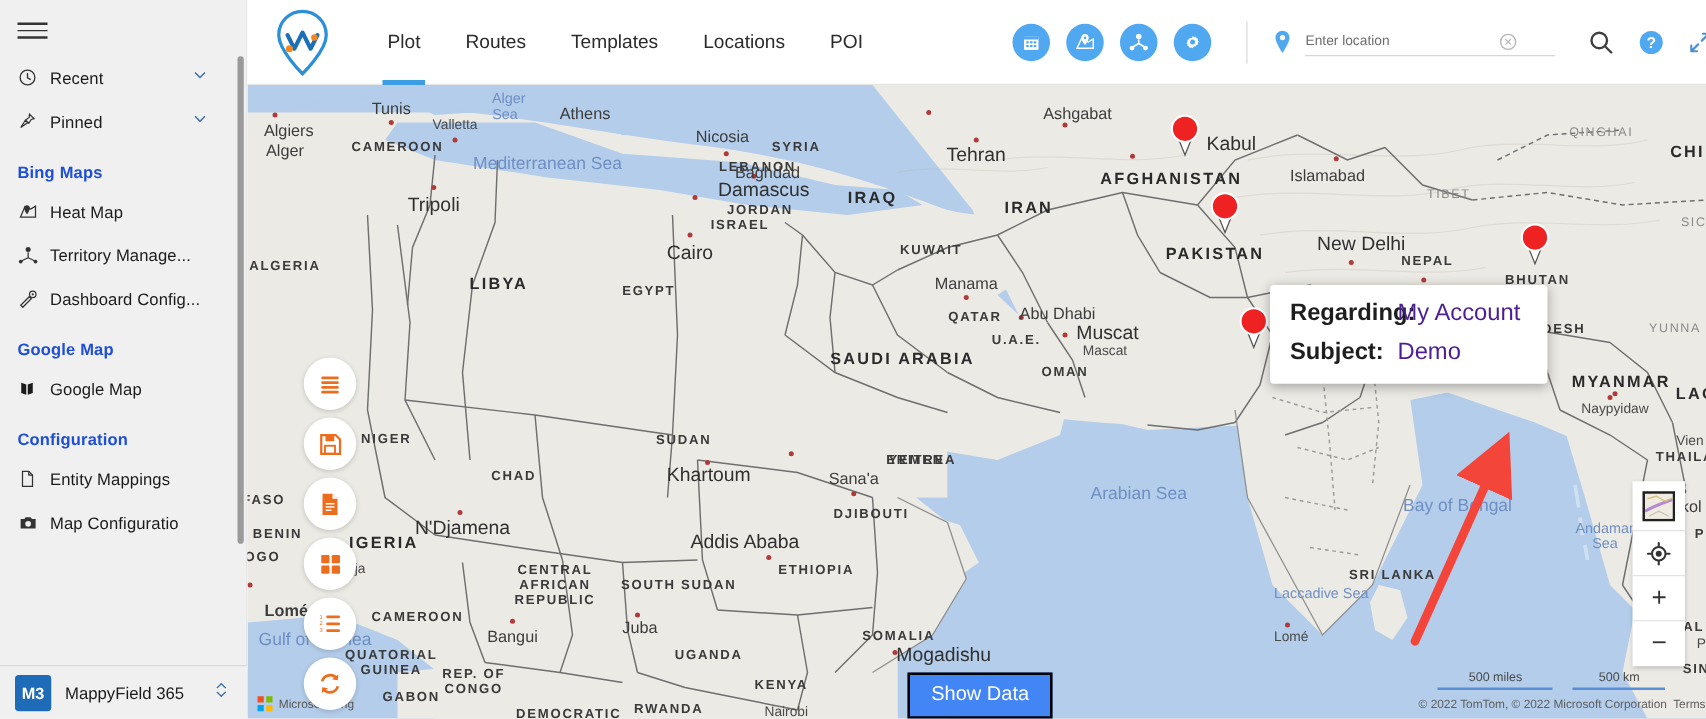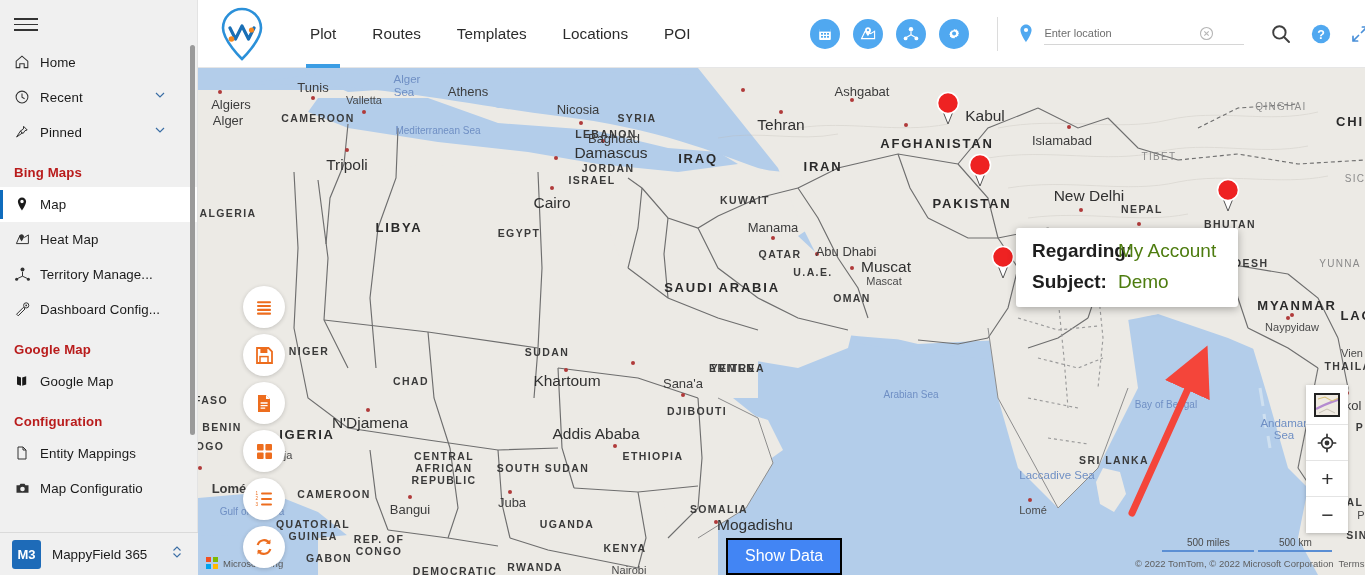--- a/index.html
+++ b/index.html
@@ -25,21 +25,21 @@
     padding-left:14px; position:relative; cursor:pointer;
   }
   .nav-item .ico { width:26px; flex:0 0 26px; display:flex; align-items:center; justify-content:flex-start; color:#1b1b1b; }
   .nav-item .lbl { font-size:13.3px; color:#1b1b1b; white-space:nowrap; letter-spacing:.1px; }
   .nav-item .chev { margin-left:auto; margin-right:30px; color:#3b6ea5; }
   .nav-item.active { background:#ffffff; }
   .nav-item.active::before {
     content:""; position:absolute; left:0; top:3px; bottom:3px; width:3px; background:#0f6cbd;
   }
   .group-title {
-    font-size:13.2px; font-weight:bold; color:#b91c1c;
+    font-size:13.2px; font-weight:bold; color:#1d4ed8;
     padding:15px 0 7px 14px; letter-spacing:.15px;
   }
   .sb-scrollbar {
     position:absolute; right:2px; top:45px; width:5px; height:390px;
     background:#9a9a9a; border-radius:3px;
   }
   .footer-bar {
     position:absolute; bottom:0; left:0; width:198px; height:43px;
     background:#f0f0f0; border-top:1px solid #dadada;
     display:flex; align-items:center; padding-left:12px;
@@ -95,38 +95,38 @@
     position:absolute; white-space:nowrap; pointer-events:none;
     font-family:"Liberation Sans", sans-serif;
     transform:translate(-50%,-50%);
   }
   .lbl-country { font-size:10.5px; font-weight:bold; color:#3a3a3a; letter-spacing:1.4px; }
   .lbl-country-lg { font-size:13px; font-weight:bold; color:#2a2a2a; letter-spacing:1.8px; }
   .lbl-city { font-size:13px; color:#3c3c3c; }
   .lbl-city-sm { font-size:11px; color:#4a4a4a; }
   .lbl-capital { font-size:15.5px; color:#303030; }
   .lbl-water { font-size:11.5px; color:#6f8fc4; }
-  .lbl-water-lg { font-size:10px; color:#6f8fc4; }
+  .lbl-water-lg { font-size:14px; color:#6f8fc4; }
   .lbl-region { font-size:10px; color:#8a8a8a; letter-spacing:1.3px; }
   .citydot {
     position:absolute; width:4px;height:4px;border-radius:50%;
     background:#b03a3a; transform:translate(-50%,-50%);
   }
 
   .pin { position:absolute; transform:translate(-50%,-100%); pointer-events:auto; cursor:pointer; }
 
   .tooltip {
     position:absolute; background:#fff; border-radius:3px;
     box-shadow:0 2px 9px rgba(0,0,0,.30);
     padding:12px 16px 14px 16px; z-index:30;
   }
   .tt-row { display:flex; align-items:flex-end; margin-bottom:9px; font-size:19px; }
   .tt-row:last-child { margin-bottom:0; }
   .tt-k { font-weight:bold; color:#1e1e1e; width:86px; flex:0 0 86px; }
-  .tt-v { color:#4d7c0f; }
+  .tt-v { color:#4c1d95; }
 
   .float-btns { position:absolute; left:45px; top:218px; z-index:20; }
   .fbtn {
     width:42px;height:42px;border-radius:50%;background:#fff;
     display:flex;align-items:center;justify-content:center;
     box-shadow:0 1px 4px rgba(0,0,0,.18); margin-bottom:6px; cursor:pointer;
   }
   .show-data {
     position:absolute; left:528px; bottom:0px; z-index:25;
     background:#4285f4; color:#fff; border:2px solid #000;
@@ -140,21 +140,21 @@
   .mc { height:36px; display:flex; align-items:center; justify-content:center; cursor:pointer;
         border-bottom:1px solid #e4e4e4; font-size:21px; color:#333; }
   .mc:last-child { border-bottom:none; }
   .mc-thumb { height:40px; }
   .thumb-box { width:26px;height:24px;border:2px solid #222;background:#efeae2; position:relative; overflow:hidden;}
 
   .bing-logo { position:absolute; left:8px; bottom:6px; display:flex; align-items:center; z-index:18; }
   .bing-sq { width:12px;height:12px;display:grid;grid-template-columns:1fr 1fr;grid-template-rows:1fr 1fr;gap:1.2px;margin-right:5px;}
   .bing-txt { font-size:9.5px; color:#585858; }
 
-  .scalebar { position:absolute; right:38px; bottom:23px; z-index:18; display:flex; align-items:flex-end; gap:4px; }
+  .scalebar { position:absolute; right:38px; bottom:23px; z-index:18; display:flex; align-items:flex-end; gap:16px; }
   .sc-unit { text-align:center; }
   .sc-lbl { font-size:10px; color:#4a4a4a; margin-bottom:2px; }
   .sc-line { height:2px; background:#5b8fd4; }
   .attrib {
     position:absolute; right:6px; bottom:6px; z-index:18;
     font-size:9.5px; color:#5e5e5e;
   }
   .attrib a { color:#5e5e5e; text-decoration:none; margin-left:5px; }
   .arrow { position:absolute; z-index:28; pointer-events:none; }
 </style>
@@ -165,28 +165,20 @@
 
   <div class="sidebar">
     <div class="hamburger">
       <span></span>
         <span></span>
         <span></span>
     </div>
 
     <div class="nav-scroll">
 
-      <div class="nav-item">
-        <span class="ico">
-          <svg width="16" height="16" viewBox="0 0 16 16">
-              <path d="M8 2.2 2.2 7.2v6.4h3.6V9.8h4.4v3.8h3.6V7.2z" fill="none" stroke="#333" stroke-width="1.05"></path>
-            </svg>
-        </span>
-        <span class="lbl">Home</span>
-      </div>
 
       <div class="nav-item">
         <span class="ico">
           <svg width="16" height="16" viewBox="0 0 16 16">
               <circle cx="8" cy="8" r="5.9" fill="none" stroke="#333" stroke-width="1.05"></circle>
               <path d="M8 4.4V8.2l2.6 1.5" fill="none" stroke="#333" stroke-width="1.05"></path>
             </svg>
         </span>
         <span class="lbl">Recent</span>
         <span class="chev">
@@ -205,28 +197,20 @@
         <span class="lbl">Pinned</span>
         <span class="chev">
           <svg width="14" height="14" viewBox="0 0 14 14">
               <path d="M3 5l4 4 4-4" fill="none" stroke="#3b6ea5" stroke-width="1.2"></path>
             </svg>
         </span>
       </div>
 
       <div class="group-title">Bing Maps</div>
 
-      <div class="nav-item active">
-        <span class="ico">
-          <svg width="16" height="16" viewBox="0 0 16 16">
-              <path d="M8 1.4c-2.3 0-4.1 1.8-4.1 4.1 0 3 4.1 9 4.1 9s4.1-6 4.1-9c0-2.3-1.8-4.1-4.1-4.1zm0 5.8a1.7 1.7 0 1 1 0-3.4 1.7 1.7 0 0 1 0 3.4z" fill="#1b1b1b"></path>
-            </svg>
-        </span>
-        <span class="lbl">Map</span>
-      </div>
 
       <div class="nav-item">
         <span class="ico">
           <svg width="17" height="16" viewBox="0 0 17 16">
               <path d="M2.4 12.6 6 4.3l4.6 2 3.8-2.4v8.7z" fill="none" stroke="#333" stroke-width="1"></path>
               <path d="M7.6 3.2c-1.3 0-2.3 1-2.3 2.3 0 1.7 2.3 5 2.3 5s2.3-3.3 2.3-5c0-1.3-1-2.3-2.3-2.3z" fill="#333"></path>
             </svg>
         </span>
         <span class="lbl">Heat Map</span>
       </div>

